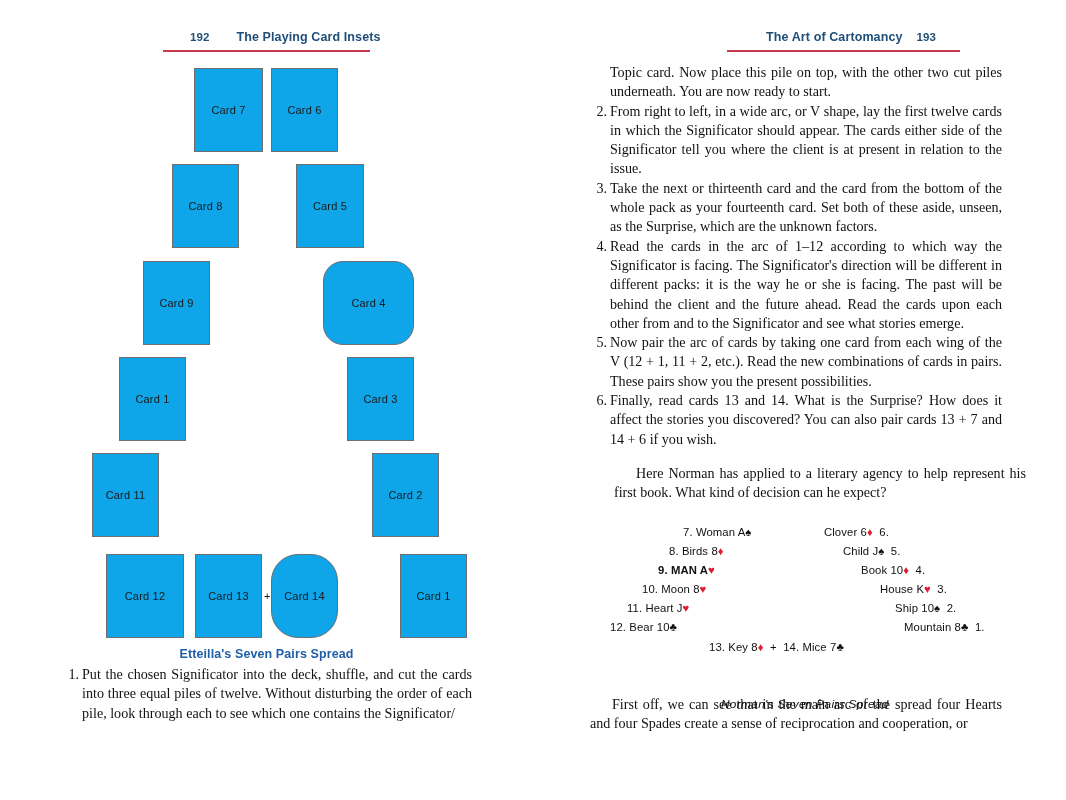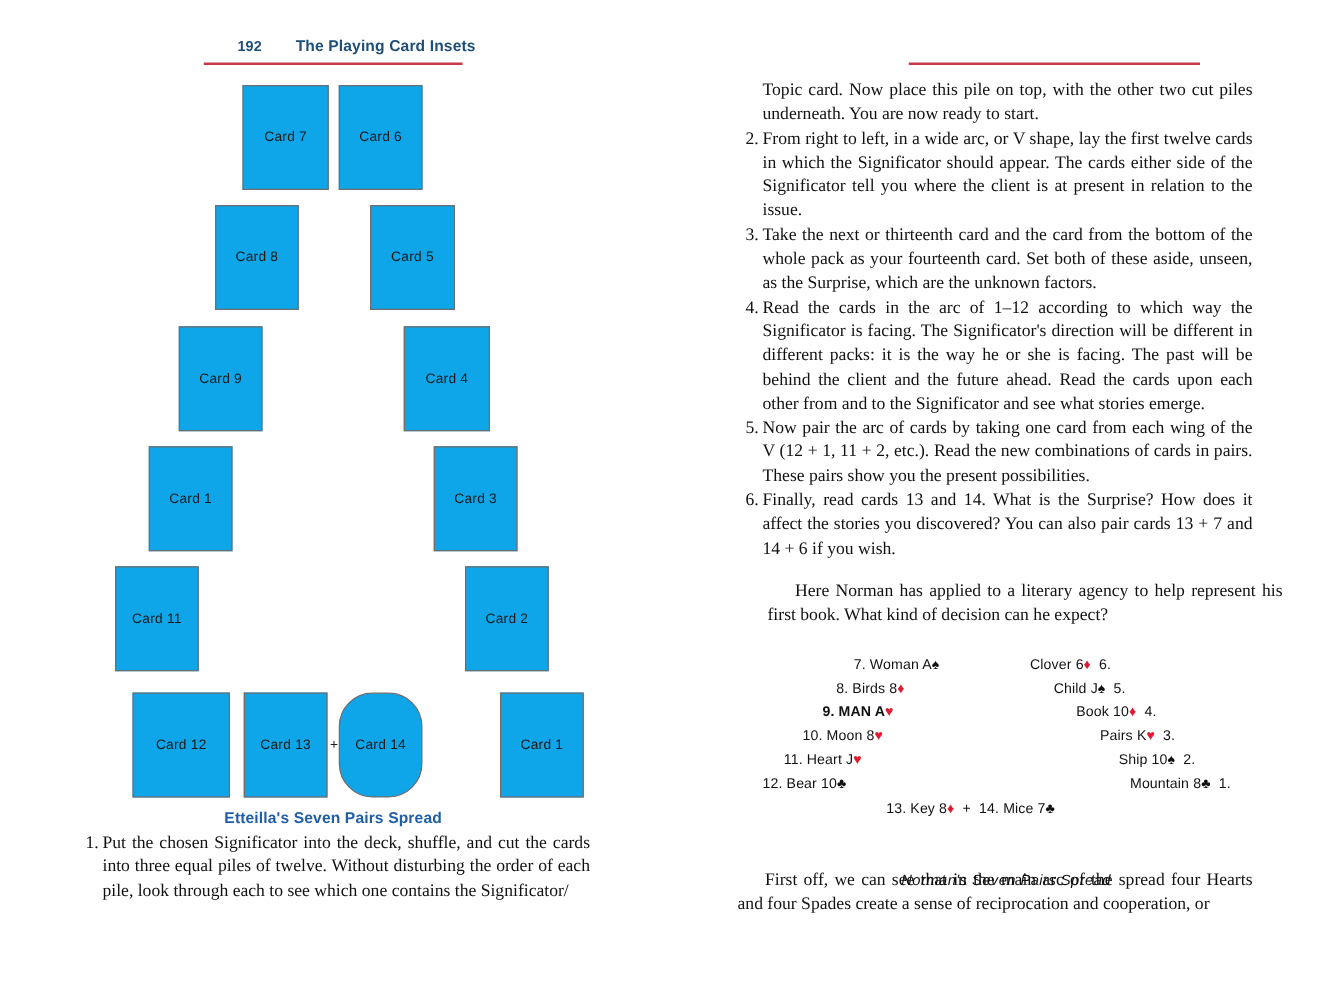--- a/index.html
+++ b/index.html
@@ -169,21 +169,21 @@
       </div>
       <div class="card" style="left: 172px; top: 164px; width: 67px; height: 84px;">
         <span>Card 8</span>
       </div>
       <div class="card" style="left: 296px; top: 164px; width: 68px; height: 84px;">
         <span>Card 5</span>
       </div>
       <div class="card" style="left: 143px; top: 261px; width: 67px; height: 84px;">
         <span>Card 9</span>
       </div>
-      <div class="card" style="left: 323px; top: 261px; width: 69px; height: 84px;">
+      <div class="card" style="left: 323px; top: 261px; width: 91px; height: 84px; border-radius: 20px;">
         <span>Card 4</span>
       </div>
       <div class="card" style="left: 119px; top: 357px; width: 67px; height: 84px;">
         <span>Card 1</span>
       </div>
       <div class="card" style="left: 347px; top: 357px; width: 67px; height: 84px;">
         <span>Card 3</span>
       </div>
       <div class="card" style="left: 92px; top: 453px; width: 67px; height: 84px;">
         <span>Card 11</span>
@@ -210,20 +210,24 @@
 
   <div class="bodytext" style="left:62px; top:665px; width:410px;">
     <ol class="ol-list" id="left-instructions">
         <li><span class="num">1.</span><span>Put the chosen Significator into the deck, shuffle, and cut the cards into three equal piles of twelve. Without disturbing the order of each pile, look through each to see which one contains the Significator/</span></li>
       </ol>
   </div>
 </div>
 
 <div class="page page-right">
 
+  <div class="runhead runhead-right">
+    <span>The Art of Cartomancy</span>
+    <span class="folio">193</span>
+  </div>
   <div class="rule rule-right"></div>
 
   <div class="bodytext" style="left:57px; top:63px; width:412px;">
     <div class="cont-para">Topic card. Now place this pile on top, with the other two cut piles underneath. You are now ready to start.</div>
     <ol class="ol-list" id="right-instructions">
         <li><span class="num">2.</span><span>From right to left, in a wide arc, or V shape, lay the first twelve cards in which the Significator should appear. The cards either side of the Significator tell you where the client is at present in relation to the issue.</span></li>
         <li><span class="num">3.</span><span>Take the next or thirteenth card and the card from the bottom of the whole pack as your fourteenth card. Set both of these aside, unseen, as the Surprise, which are the unknown factors.</span></li>
         <li><span class="num">4.</span><span>Read the cards in the arc of 1–12 according to which way the Significator is facing. The Significator's direction will be different in different packs: it is the way he or she is facing. The past will be behind the client and the future ahead. Read the cards upon each other from and to the Significator and see what stories emerge.</span></li>
         <li><span class="num">5.</span><span>Now pair the arc of cards by taking one card from each wing of the V (12 + 1, 11 + 2, etc.). Read the new combinations of cards in pairs. These pairs show you the present possibilities.</span></li>
         <li><span class="num">6.</span><span>Finally, read cards 13 and 14. What is the Surprise? How does it affect the stories you discovered? You can also pair cards 13 + 7 and 14 + 6 if you wish.</span></li>
@@ -237,21 +241,21 @@
   <div class="spread" id="spread-listing">
       <div class="spread-line" style="left: 150px; top: 526px;"><span>7.</span> <span>Woman</span> <span>A</span><span class="suit-black">♠</span></div>
       <div class="spread-line" style="left: 136px; top: 545px;"><span>8.</span> <span>Birds</span> <span>8</span><span class="suit-red">♦</span></div>
       <div class="spread-line bold" style="left: 125px; top: 564px;"><span>9.</span> <span>MAN</span> <span>A</span><span class="suit-red">♥</span></div>
       <div class="spread-line" style="left: 109px; top: 583px;"><span>10.</span> <span>Moon</span> <span>8</span><span class="suit-red">♥</span></div>
       <div class="spread-line" style="left: 94px; top: 602px;"><span>11.</span> <span>Heart</span> <span>J</span><span class="suit-red">♥</span></div>
       <div class="spread-line" style="left: 77px; top: 621px;"><span>12.</span> <span>Bear</span> <span>10</span><span class="suit-black">♣</span></div>
       <div class="spread-line" style="left: 291px; top: 526px;"><span>Clover</span> <span>6</span><span class="suit-red">♦</span>&nbsp; <span>6.</span></div>
       <div class="spread-line" style="left: 310px; top: 545px;"><span>Child</span> <span>J</span><span class="suit-black">♠</span>&nbsp; <span>5.</span></div>
       <div class="spread-line" style="left: 328px; top: 564px;"><span>Book</span> <span>10</span><span class="suit-red">♦</span>&nbsp; <span>4.</span></div>
-      <div class="spread-line" style="left: 347px; top: 583px;"><span>Pairs</span> <span>K</span><span class="suit-red">♥</span>&nbsp; <span>3.</span></div>
+      <div class="spread-line" style="left: 347px; top: 583px;"><span>House</span> <span>K</span><span class="suit-red">♥</span>&nbsp; <span>3.</span></div>
       <div class="spread-line" style="left: 362px; top: 602px;"><span>Ship</span> <span>10</span><span class="suit-black">♠</span>&nbsp; <span>2.</span></div>
       <div class="spread-line" style="left: 371px; top: 621px;"><span>Mountain</span> <span>8</span><span class="suit-black">♣</span>&nbsp; <span>1.</span></div>
       <div class="spread-line" style="left: 176px; top: 641px;"><span>13.</span> <span>Key</span> <span>8</span><span class="suit-red">♦</span>&nbsp; <span>+</span>&nbsp; <span>14.</span> <span>Mice</span> <span>7</span><span class="suit-black">♣</span></div>
       <div class="spread-caption" style="left: 188px; top: 664px;">Norman's Seven Pairs Spread</div>
     </div>
 
   <div class="bodytext" style="left:57px; top:695px; width:412px;">
     <div class="indent-para">First off, we can see that in the main arc of the spread four Hearts and four Spades create a sense of reciprocation and cooperation, or</div>
   </div>
 </div>

